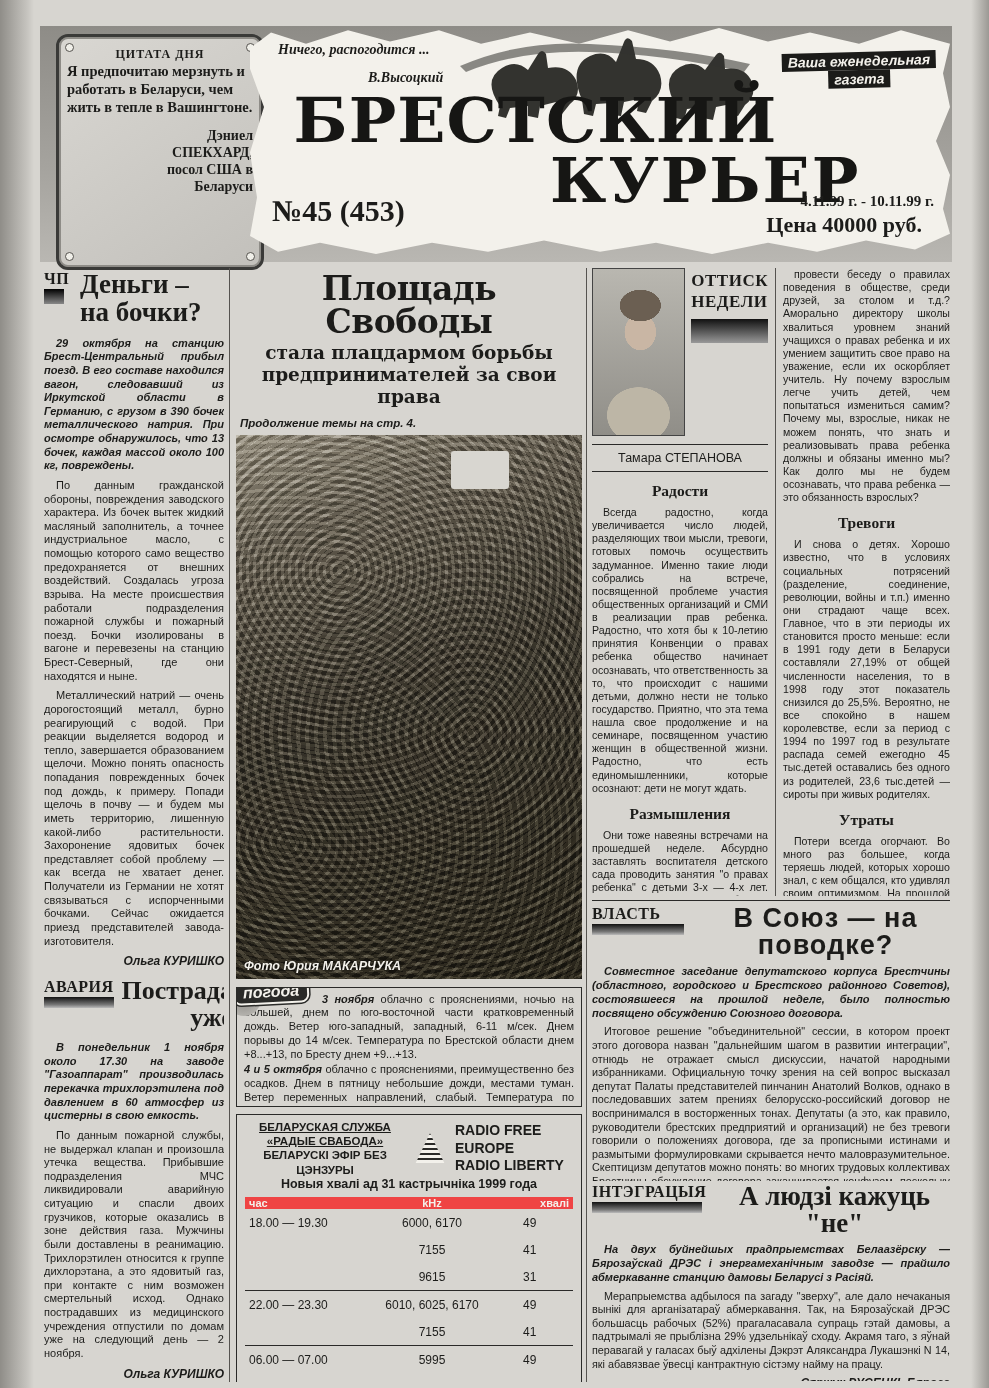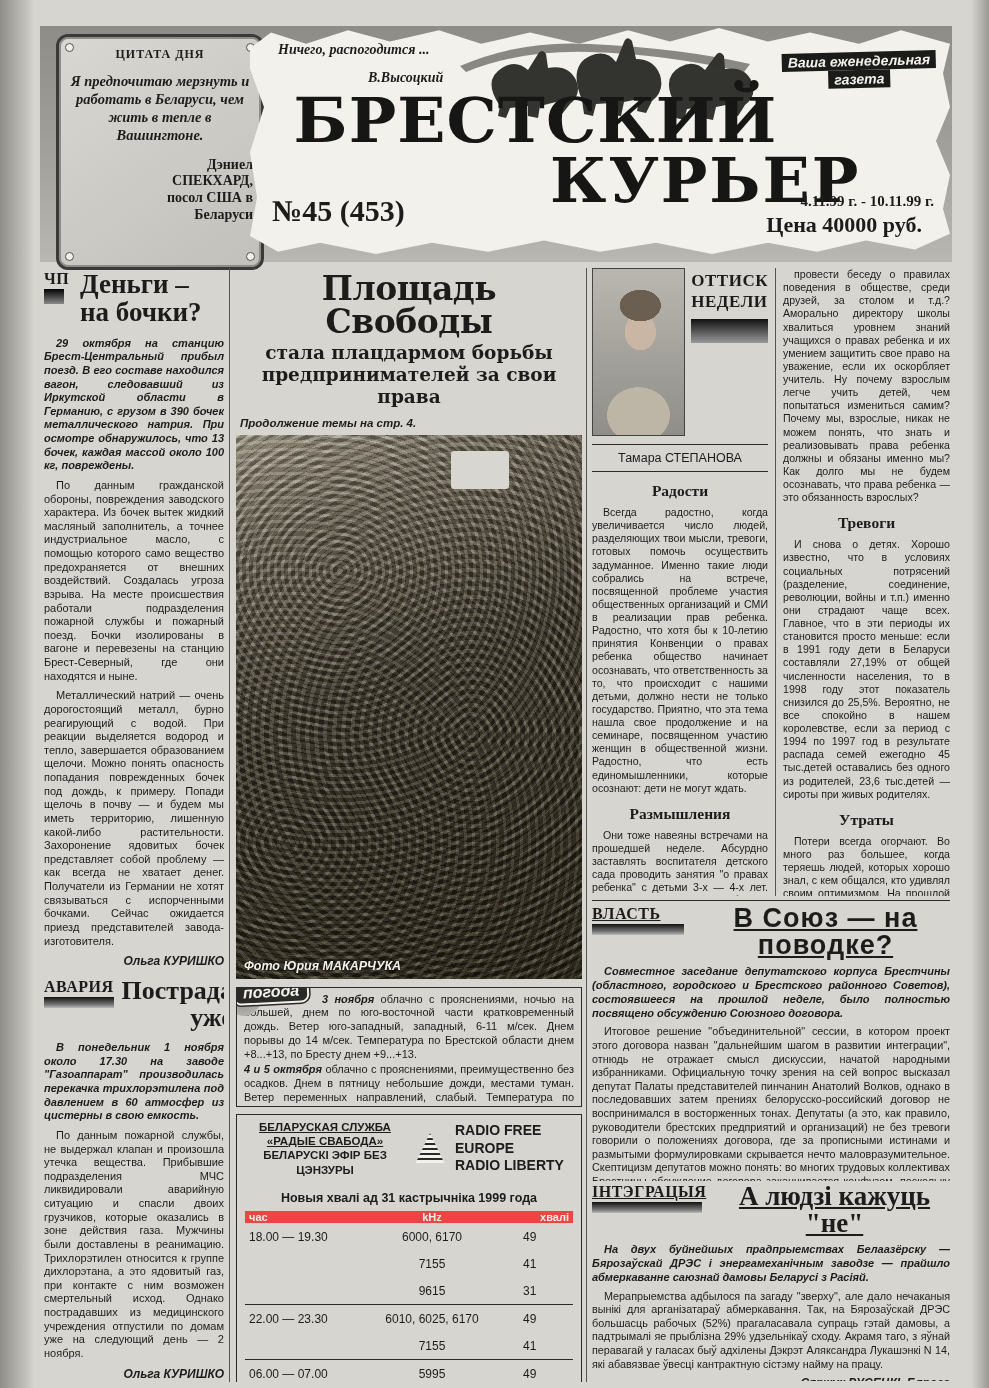--- a/index.html
+++ b/index.html
@@ -13,22 +13,22 @@
   
   .header-band{position:absolute;left:40px;top:26px;width:912px;height:236px;
         background:linear-gradient(180deg,#8e8c87,#a5a39e 60%,#b9b7b2);}
   .quote-plaque{position:absolute;left:16px;top:8px;width:186px;height:218px;
         background:linear-gradient(145deg,#d9d7d2,#c2c0bb);border:3px solid #3a3a38;
         border-radius:12px;box-shadow:0 0 0 2px #8e8c87 inset;padding:8px 8px 4px;}
   .screw{position:absolute;width:7px;height:7px;border-radius:50%;background:#f0efe9;
         border:1.5px solid #55534f;}
   .quote-title{font-family:"Liberation Serif",serif;font-weight:bold;text-align:center;
         font-size:12px;letter-spacing:1px;margin-top:2px;}
-  .quote-text{font-family:"Liberation Serif",serif;font-style:italic;font-weight:bold;
-        text-align:center;font-size:14.5px;line-height:1.25;margin-top:10px;}
+  .quote-text{font-family:"Liberation Serif",serif;font-weight:bold;
+        text-align:left;font-size:14.5px;line-height:1.25;}
   .quote-attr{font-family:"Liberation Serif",serif;font-weight:bold;text-align:right;
         font-size:14px;line-height:1.2;margin-top:12px;white-space:pre-line;}
 
   .masthead{position:absolute;left:210px;top:2px;width:700px;height:226px;background:#f3f1eb;
         clip-path:polygon(0% 9%,3% 2%,8% 7%,14% 1%,20% 6%,27% 1%,33% 7%,40% 2%,47% 7%,54% 1%,60% 6%,67% 0%,74% 6%,80% 2%,87% 7%,93% 1%,100% 7%,99% 20%,100% 35%,98% 50%,100% 65%,99% 80%,100% 91%,95% 98%,88% 94%,81% 99%,74% 95%,66% 100%,58% 95%,50% 99%,42% 94%,34% 99%,26% 95%,18% 100%,10% 95%,4% 99%,0% 92%,1% 75%,0% 55%,2% 35%,0% 18%);}
   .epigraph{position:absolute;left:28px;top:14px;font-family:"Liberation Serif",serif;
         font-style:italic;font-weight:bold;font-size:14px;}
   .epigraph .sig{display:block;margin-left:90px;margin-top:12px;}
   .mast-title-1{position:absolute;left:50px;top:62px;width:640px;text-align:left;
         font-family:"DejaVu Serif",serif;font-weight:900;font-size:62px;line-height:1;
@@ -95,21 +95,21 @@
   .weather-txt p{margin:0 0 2px;}
   .weather-txt b{font-style:italic;}
 
   .radio-box{border:1.5px solid #2a2a28;margin-top:7px;padding:5px 8px 4px;height:265px;overflow:hidden;}
   .radio-head{display:flex;align-items:center;gap:6px;}
   .radio-head-left{flex:1;text-align:center;font-size:11.5px;font-weight:bold;line-height:1.25;}
   .radio-head-left .u{text-decoration:underline;}
   .rfe-logo{width:38px;height:30px;background:repeating-linear-gradient(180deg,#2a2a28 0 2.5px,#f3f1eb 2.5px 5px);
         clip-path:polygon(50% 0,88% 100%,12% 100%);}
   .radio-head-right{width:118px;font-size:14px;font-weight:bold;line-height:1.25;}
-  .radio-sub{text-align:center;font-weight:bold;font-size:12.5px;margin:14px 0 6px;}
+  .radio-sub{text-align:center;font-weight:bold;font-size:12.5px;margin:0 0 6px;}
   table.radio{width:100%;border-collapse:collapse;font-size:12px;}
   table.radio th{background:#ef4444;color:#f3f1eb;font-weight:bold;text-align:left;padding:0 4px;font-size:11px;}
   table.radio th.c{text-align:center;} table.radio th.r{text-align:right;}
   table.radio td{padding:6px 4px;height:15px;}
   td.t{width:92px;} td.f{text-align:center;} td.w{text-align:left;width:46px;}
   tr.grp td{border-top:1.5px solid #2a2a28;margin-top:20px;}
   .radio-footer{border-top:1.5px solid #2a2a28;margin-top:2px;padding-top:3px;text-align:center;line-height:1.3;}
   .rf1{font-size:11px;}
   .rf2{font-size:9.5px;}
 
@@ -128,21 +128,21 @@
         letter-spacing:.5px;padding-top:2px;}
   .ottisk-bar{height:24px;background:linear-gradient(180deg,#111,#999);margin-top:6px;}
   .portrait-caption{border-top:1.5px solid #2a2a28;border-bottom:1.5px solid #2a2a28;
         text-align:center;font-size:12.5px;padding:6px 0;margin:8px 0 2px;}
   .sec-head{font-family:"Liberation Serif",serif;font-weight:bold;font-size:15.5px;
         text-align:center;margin:10px 0 6px;}
   .rt{font-size:10.6px;line-height:1.24;text-align:justify;}
   .rt p{margin:0;text-indent:11px;}
 
   .vlast{border-top:1.5px solid #2a2a28;margin-top:4px;padding-top:4px;height:276px;overflow:hidden;}
-  .sect-kicker-row{display:flex;align-items:flex-start;gap:17px;text-decoration:underline;}
+  .sect-kicker-row{display:flex;align-items:flex-start;gap:17px;}
   .sect-kicker{width:92px;flex:0 0 auto;}
   .hl-vlast{font-family:"Liberation Sans",sans-serif;font-weight:900;font-size:27px;
         letter-spacing:1px;text-align:center;flex:1;line-height:1;}
   .sect-body{font-size:10.8px;line-height:1.26;text-align:justify;margin-top:6px;}
   .sect-body p{margin:0 0 5px;text-indent:12px;}
   .sect-body .lede{font-size:11px;}
   .integ{height:198px;overflow:hidden;padding-top:2px;}
   .hl-integ{font-family:"Liberation Serif",serif;font-weight:bold;font-size:27px;
         text-align:center;flex:1;line-height:1;}
 </style>
@@ -383,20 +383,20 @@
 
     <div class="integ">
       <div class="sect-kicker-row">
         <div class="sect-kicker" style="width:110px">
           <span class="kicker">ІНТЭГРАЦЫЯ</span>
           <div class="kicker-bar"></div>
         </div>
         <div class="hl-integ">А людзі кажуць "не"</div>
       </div>
       <div class="sect-body">
-        <p class="lede">На двух буйнейшых прадпрыемствах Белаазёрску — Бярозаўскай ДРЭС і энергамеханічным заводзе — прайшло абмеркаванне саюзнай дамовы Беларусі з Расіяй.</p>
+        <p class="lede">На двух буйнейшых прадпрыемствах Белаазёрску — Бярозаўскай ДРЭС і энергамеханічным заводзе — прайшло абмеркаванне станцию дамовы Беларусі з Расіяй.</p>
         <p>Мерапрыемства адбылося па загаду "зверху", але дало нечаканыя вынікі для арганізатараў абмеркавання. Так, на Бярозаўскай ДРЭС большасць рабочых (52%) прагаласавала супраць гэтай дамовы, а падтрымалі яе прыблізна 29% удзельнікаў сходу. Акрамя таго, з яўнай перавагай у галасах быў адхілены Дэкрэт Аляксандра Лукашэнкі N 14, які абавязвае ўвесці кантрактную сістэму найму на працу.</p>
       </div>
       <div class="byline">Сяржук РУСЕЦКІ, Бяроза</div>
     </div>
   </div>
 
 </div>
 
 </body></html>

